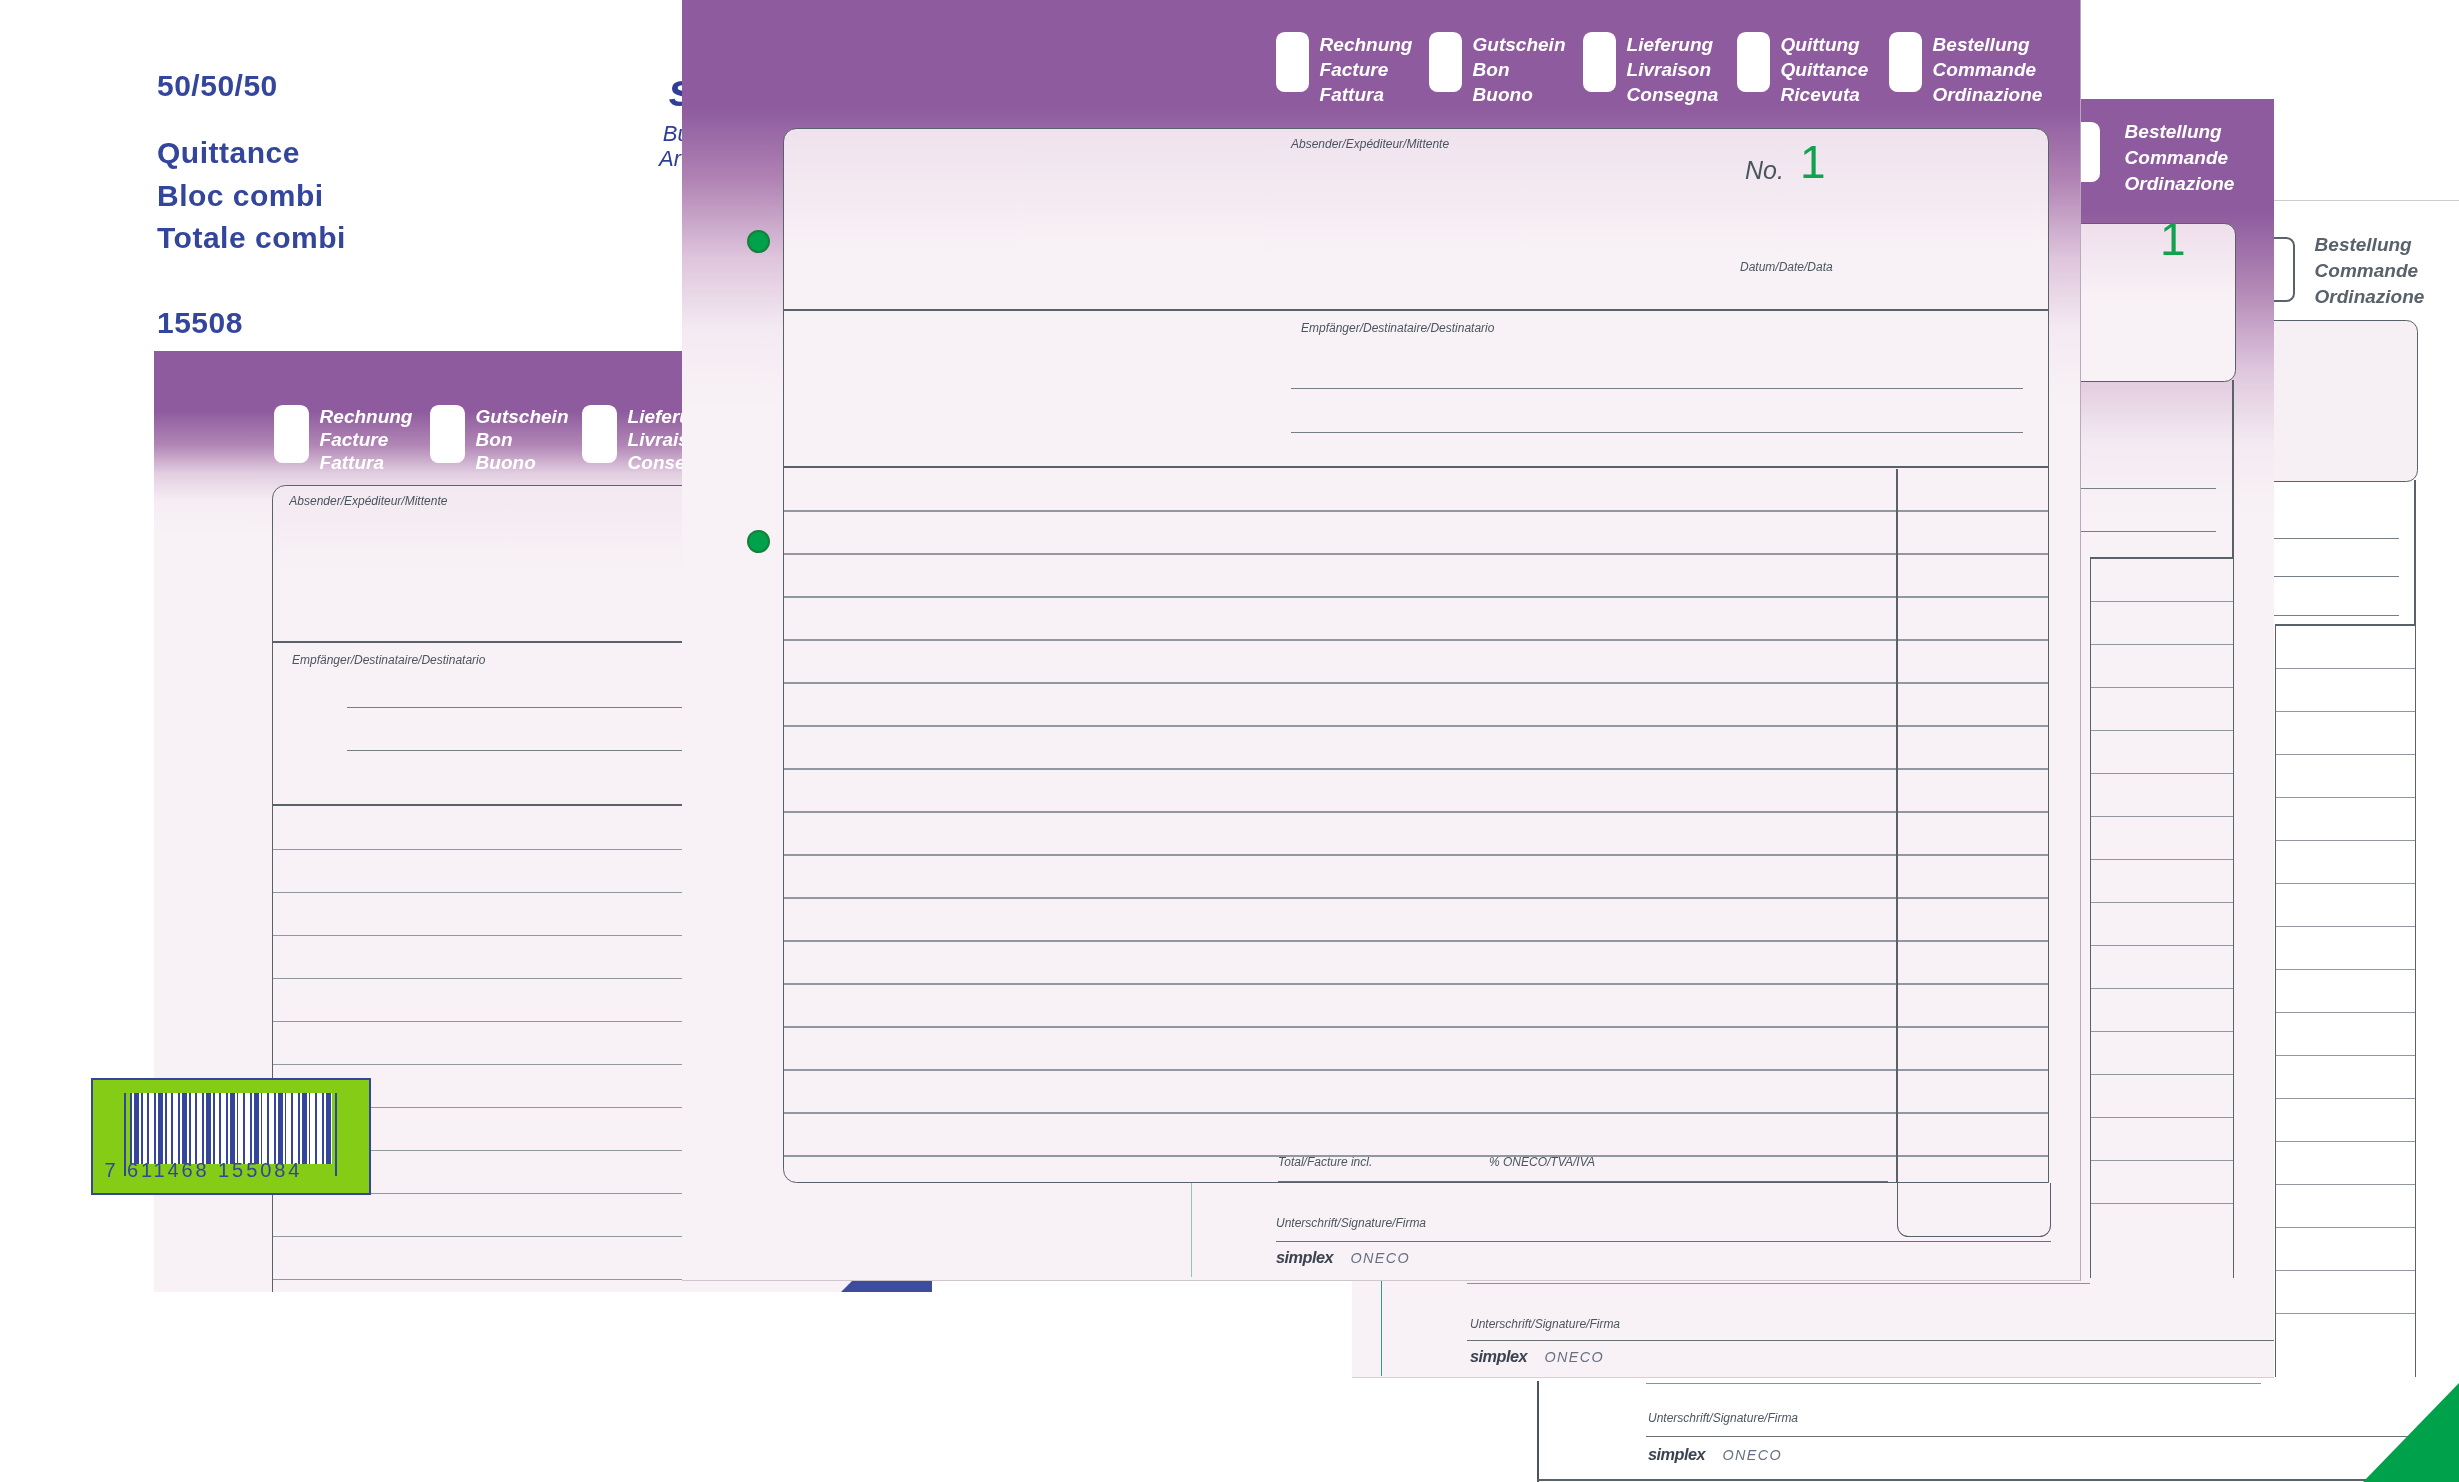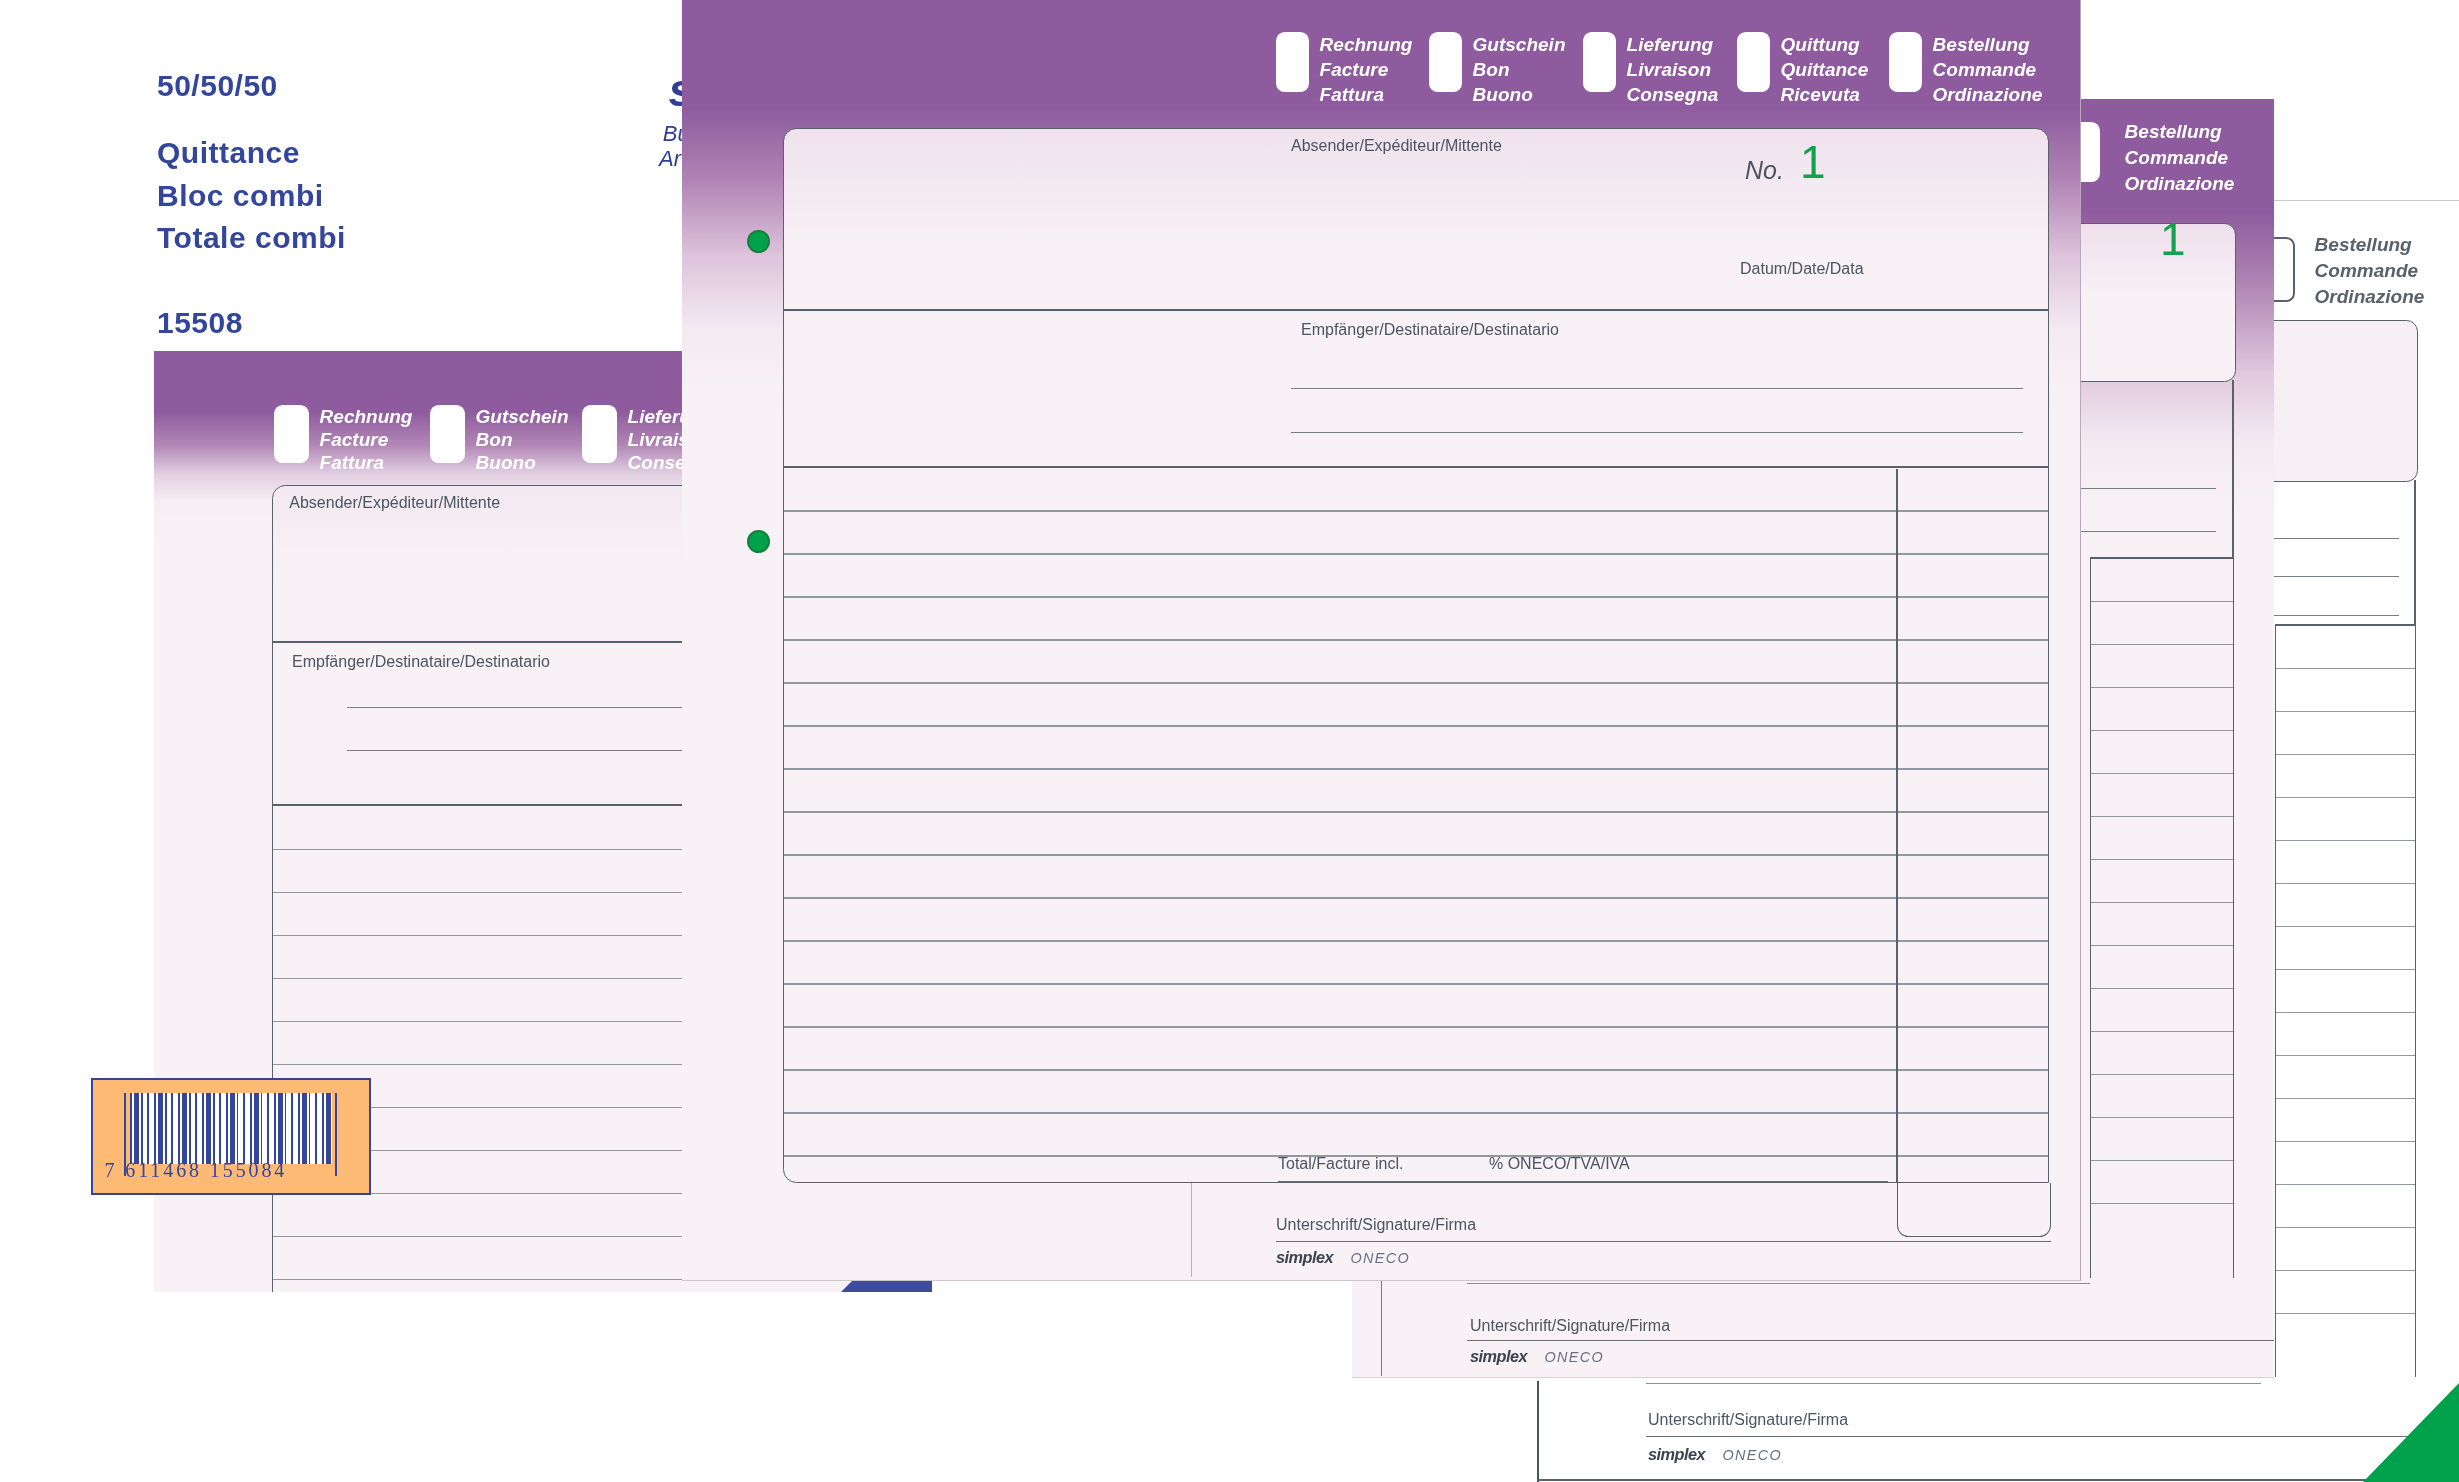--- a/index.html
+++ b/index.html
@@ -15,34 +15,34 @@
   
   .page-grad{background:linear-gradient(180deg,#8E5B9E 0px,#8E5B9E 108px,#AF82B3 178px,#DEC4DC 257px,#F4EBF2 331px,#F8F2F6 413px,#F8F2F6 100%);}
   .cover-grad{background:linear-gradient(180deg,#8E5B9E 0px,#8E5B9E 60px,#B186B5 94px,#E3CFE2 123px,#F5EDF3 149px,#F8F2F6 187px,#F8F2F6 100%);}
   .bstrip-grad{background:linear-gradient(180deg,#8E5B9E 0px,#8E5B9E 113px,#B186B5 187px,#E0C8DE 274px,#F4EBF2 346px,#F8F2F6 423px,#F8F2F6 100%);}
   .cb-group{display:flex;align-items:flex-start;}
   .cb-box{display:block;width:33px;height:60px;background:#ffffff;border-radius:8.6px;flex:0 0 auto;}
   .cb-box.sm{width:35px;height:58px;}
   .cb-lines{margin-left:10.6px;font-weight:bold;font-style:italic;font-size:19px;line-height:25px;color:#ffffff;white-space:nowrap;}
   .cb-lines.gray{color:#59626B;}
   .cb-lines span{display:block;}
-  .flabel{font-size:16px;color:#4A5560;white-space:nowrap;}
+  .flabel{font-style:italic;font-size:12px;color:#4A5560;white-space:nowrap;}
   .no-label{font-style:italic;font-size:25px;color:#4A5560;}
   .big-no{font-size:46px;color:#12A24D;font-weight:400;}
   .big-no.dark{color:#3A4550;font-size:42px;}
   .wline{border-bottom:1.4px solid #767E86;}
   .thick{background:#59626B;}
   .rows{background:repeating-linear-gradient(180deg,transparent 0 41px,#9298A0 41px 43px);}
   .rows45{background:repeating-linear-gradient(180deg,transparent 0 42px,#9298A0 42px 43px);}
   .brandrow{white-space:nowrap;}
   .brand-sx{font-weight:bold;font-style:italic;font-size:16.3px;color:#3A434F;letter-spacing:-0.5px;}
   .brand-on{font-style:italic;font-size:14.4px;color:#667083;letter-spacing:1.4px;margin-left:17.3px;}
   .punch{width:19px;height:19px;border-radius:50%;background:#00A14B;border:2.9px solid #15803A;}
   
-  .bc-box{background:#fdba74;border:2.9px solid #34459C;font-family:Liberation Serif, serif;}
+  .bc-box{background:#84cc16;border:2.9px solid #34459C;}
   .bc-bars{background:repeating-linear-gradient(90deg,#34459C 0 1.9px,#ffffff 1.9px 3.8px,#34459C 3.8px 8.6px,#ffffff 8.6px 10.6px,#34459C 10.6px 12.5px,#ffffff 12.5px 17.3px,#34459C 17.3px 19px,#ffffff 19px 24px);}
   .bc-digits{color:#34459C;font-size:20px;letter-spacing:2.9px;white-space:nowrap;}
   .oneco-tri{width:0;height:0;border-bottom:91px solid #3D4C9E;border-left:91px solid transparent;}
   .oneco-txt{color:#ffffff;font-weight:bold;font-size:14.4px;letter-spacing:1px;transform:rotate(-45deg);}
   .green-corner{width:0;height:0;border-bottom:99px solid #00A14B;border-left:96px solid transparent;}
 </style>
 </head>
 <body>
 
 <div class="canvas">

